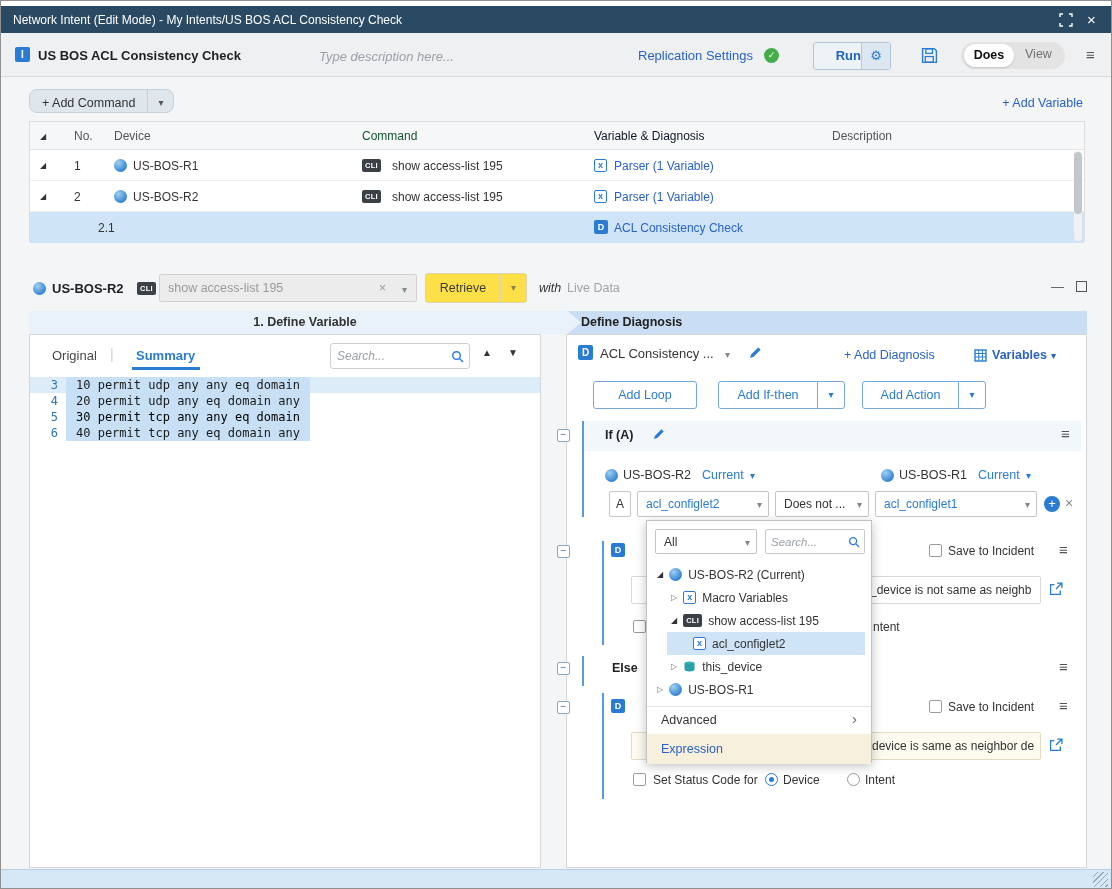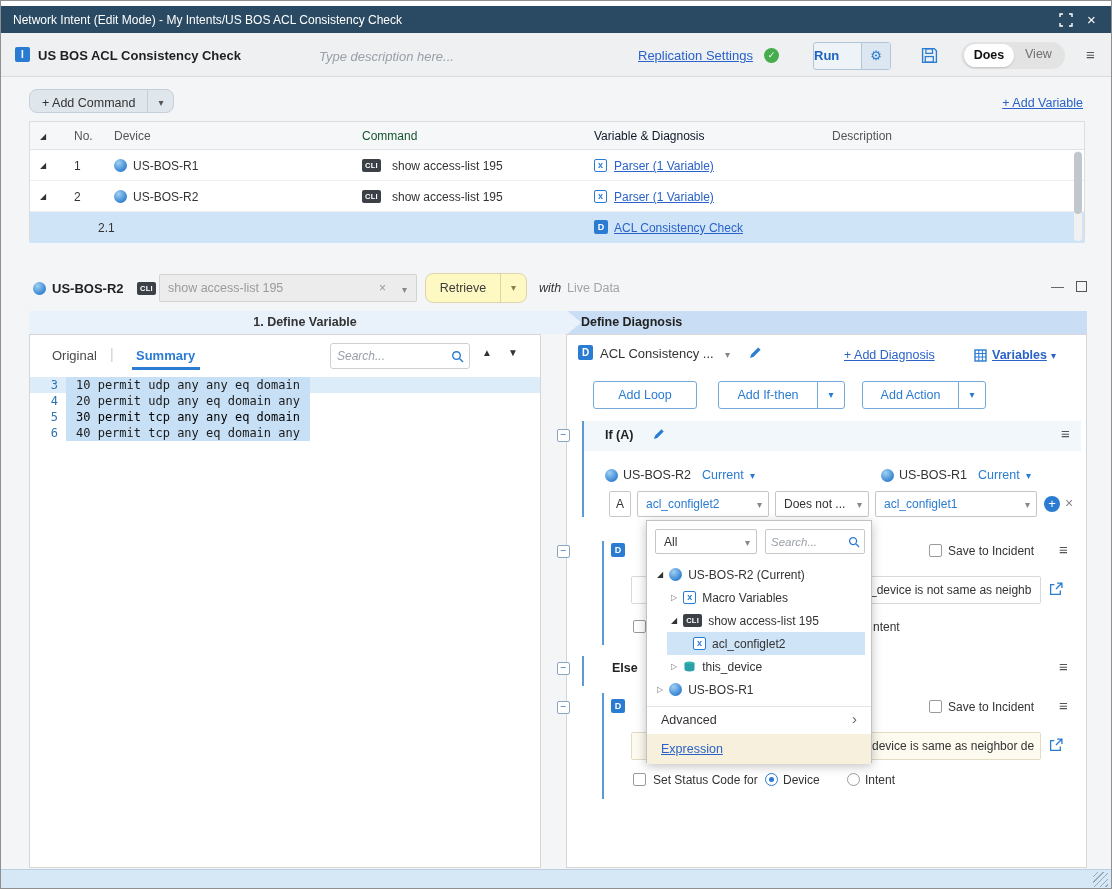--- a/index.html
+++ b/index.html
@@ -1,21 +1,21 @@
 <!DOCTYPE html>
 <html><head>
 <meta charset="utf-8">
 <style>
   * { margin:0; padding:0; box-sizing:border-box; }
   body { font-family:"Liberation Sans", sans-serif; background:#888; }
   .app { position:relative; width:1112px; height:889px; background:#f4f5f6; border:1px solid #8f8f8f; overflow:hidden; font-family:"Liberation Sans", sans-serif; }
   .abs { position:absolute; }
   .txt { position:absolute; white-space:nowrap; }
   .blue { color:#2a7bd2; }
-  .link { color:#2a62c9;text-decoration:underline; }
+  .link { color:#2a62c9; }
   .caret { color:#888; font-size:10px; }
   .hamb { font-size:15px; color:#555; }
   .cli { display:inline-block; background:#3c4148; color:#fff; font-size:7.5px; font-weight:bold; border-radius:2px; padding:2px 3px; letter-spacing:.3px; vertical-align:middle; }
   .dev { position:absolute; width:13px; height:13px; border-radius:50%; background:radial-gradient(circle at 35% 30%, #9fd0f2, #2f7fd0 75%); }
   .sqico { position:absolute; width:15px; height:15px; border-radius:2px; background:#2a7bd2; color:#fff; font-size:10px; font-weight:bold; text-align:center; line-height:15px; }
   .varico { position:absolute; width:13px; height:13px; border:1.5px solid #2a7bd2; border-radius:2px; color:#2a7bd2; font-size:9px; font-weight:bold; text-align:center; line-height:10px; background:#fff; }
   .cbx { position:absolute; width:13px; height:13px; border:1px solid #9b9b9b; background:#fff; border-radius:2px; }
   .radio { position:absolute; width:13px; height:13px; border:1px solid #9b9b9b; border-radius:50%; background:#fff; }
   .radio.on { border-color:#2a7bd2; }
   .radio.on::after { content:""; position:absolute; left:3px; top:3px; width:5px; height:5px; border-radius:50%; background:#2a7bd2; }
@@ -49,21 +49,21 @@
     <div class="txt" style="left:1086px;top:5px;font-size:15px;color:#fff">×</div>
   </div>
 
   <div class="abs" style="left:0;top:32px;width:1112px;height:44px;background:#eef0f2;border-bottom:1px solid #d9dbdd"></div>
   <div class="sqico" style="left:14px;top:46px">I</div>
   <div class="txt" style="left:37px;top:47px;font-size:13px;font-weight:bold;color:#1f1f1f">US BOS ACL Consistency Check</div>
   <input class="abs" style="left: 318px; top: 43px; width: 280px; height: 24px; border: none; background: transparent; font-size: 13px;" placeholder="Type description here...">
   <div class="txt link" style="left:637px;top:47px;font-size:13px">Replication Settings</div>
   <div class="abs" style="left:763px;top:47px;width:15px;height:15px;border-radius:50%;background:#45ad4c;color:#fff;font-size:9px;text-align:center;line-height:15px">✓</div>
   <div class="abs" style="left:812px;top:41px;width:78px;height:28px;border:1px solid #b3c4d6;border-radius:3px;background:#eef3f8;display:flex">
-    <div style="width:47px;text-align:left;line-height:26px;font-size:13px;font-weight:bold;color:#1e63c0">Run</div>
+    <div style="width:47px;text-align:right;line-height:26px;font-size:13px;font-weight:bold;color:#1e63c0">Run</div>
     <div style="width:29px;text-align:center;line-height:26px;border-left:1px solid #b3c4d6;background:#dce7f2;color:#2a7bd2;font-size:13px">⚙</div>
   </div>
   <div class="abs" style="left:920px;top:46px">
     <svg width="17" height="17" viewBox="0 0 16 16">
         <path d="M1.5 1.5h11l2 2v11h-13z" fill="none" stroke="#2a7bd2" stroke-width="1.3"></path>
         <rect x="4.6" y="1.8" width="6.2" height="4.2" fill="none" stroke="#2a7bd2" stroke-width="1.2"></rect>
         <rect x="4" y="9" width="7.6" height="5.2" fill="none" stroke="#2a7bd2" stroke-width="1.2"></rect>
       </svg>
   </div>
   <div class="abs" style="left:960px;top:41px;width:104px;height:27px;background:#e3e3e3;border-radius:14px">
@@ -122,21 +122,21 @@
   </div>
 
   <div class="dev" style="left:32px;top:281px"></div>
   <div class="txt" style="left:51px;top:280px;font-size:13px;font-weight:bold;color:#222">US-BOS-R2</div>
   <span class="cli abs" style="left:136px;top:281px">CLI</span>
   <div class="abs" style="left:158px;top:273px;width:258px;height:28px;background:#ececec;border:1px solid #d2d2d2;border-radius:2px">
     <div class="txt" style="left:8px;top:6px;font-size:12.5px;color:#9b9b9b">show access-list 195</div>
     <div class="txt" style="right:30px;left:auto;top:6px;font-size:12px;color:#999">×</div>
     <div class="txt caret" style="right:9px;left:auto;top:9px">▾</div>
   </div>
-  <div class="abs" style="left:424px;top:272px;height:30px;border:1px solid #ddd3ad;border-radius:8px;background:#fef9c3;display:flex">
+  <div class="abs" style="left:424px;top:272px;height:30px;border:1px solid #ddd3ad;border-radius:3px;background:#fde047;display:flex">
     <div style="width:74px;text-align:center;line-height:28px;font-size:12.5px;color:#3c3c3c">Retrieve</div>
     <div style="width:26px;text-align:center;line-height:28px;border-left:1px solid #ddd3ad;color:#8a7f55;font-size:10px">▾</div>
   </div>
   <div class="txt" style="left:538px;top:280px;font-size:12.5px;font-style:italic;color:#333">with</div>
   <div class="txt" style="left:566px;top:280px;font-size:12.5px;color:#a3a3a3">Live Data</div>
   <div class="txt" style="left:1050px;top:278px;font-size:13px;color:#555">—</div>
   <div class="abs" style="left:1075px;top:280px;width:11px;height:11px;border:1.5px solid #555"></div>
 
   <div class="abs" style="left:566px;top:310px;width:520px;height:23px;background:#c9def4;clip-path:polygon(0 0,520px 0,520px 100%,0 100%,14px 50%)">
     <div style="line-height:23px;font-size:12.5px;font-weight:bold;color:#222">2. Define Diagnosis</div>

